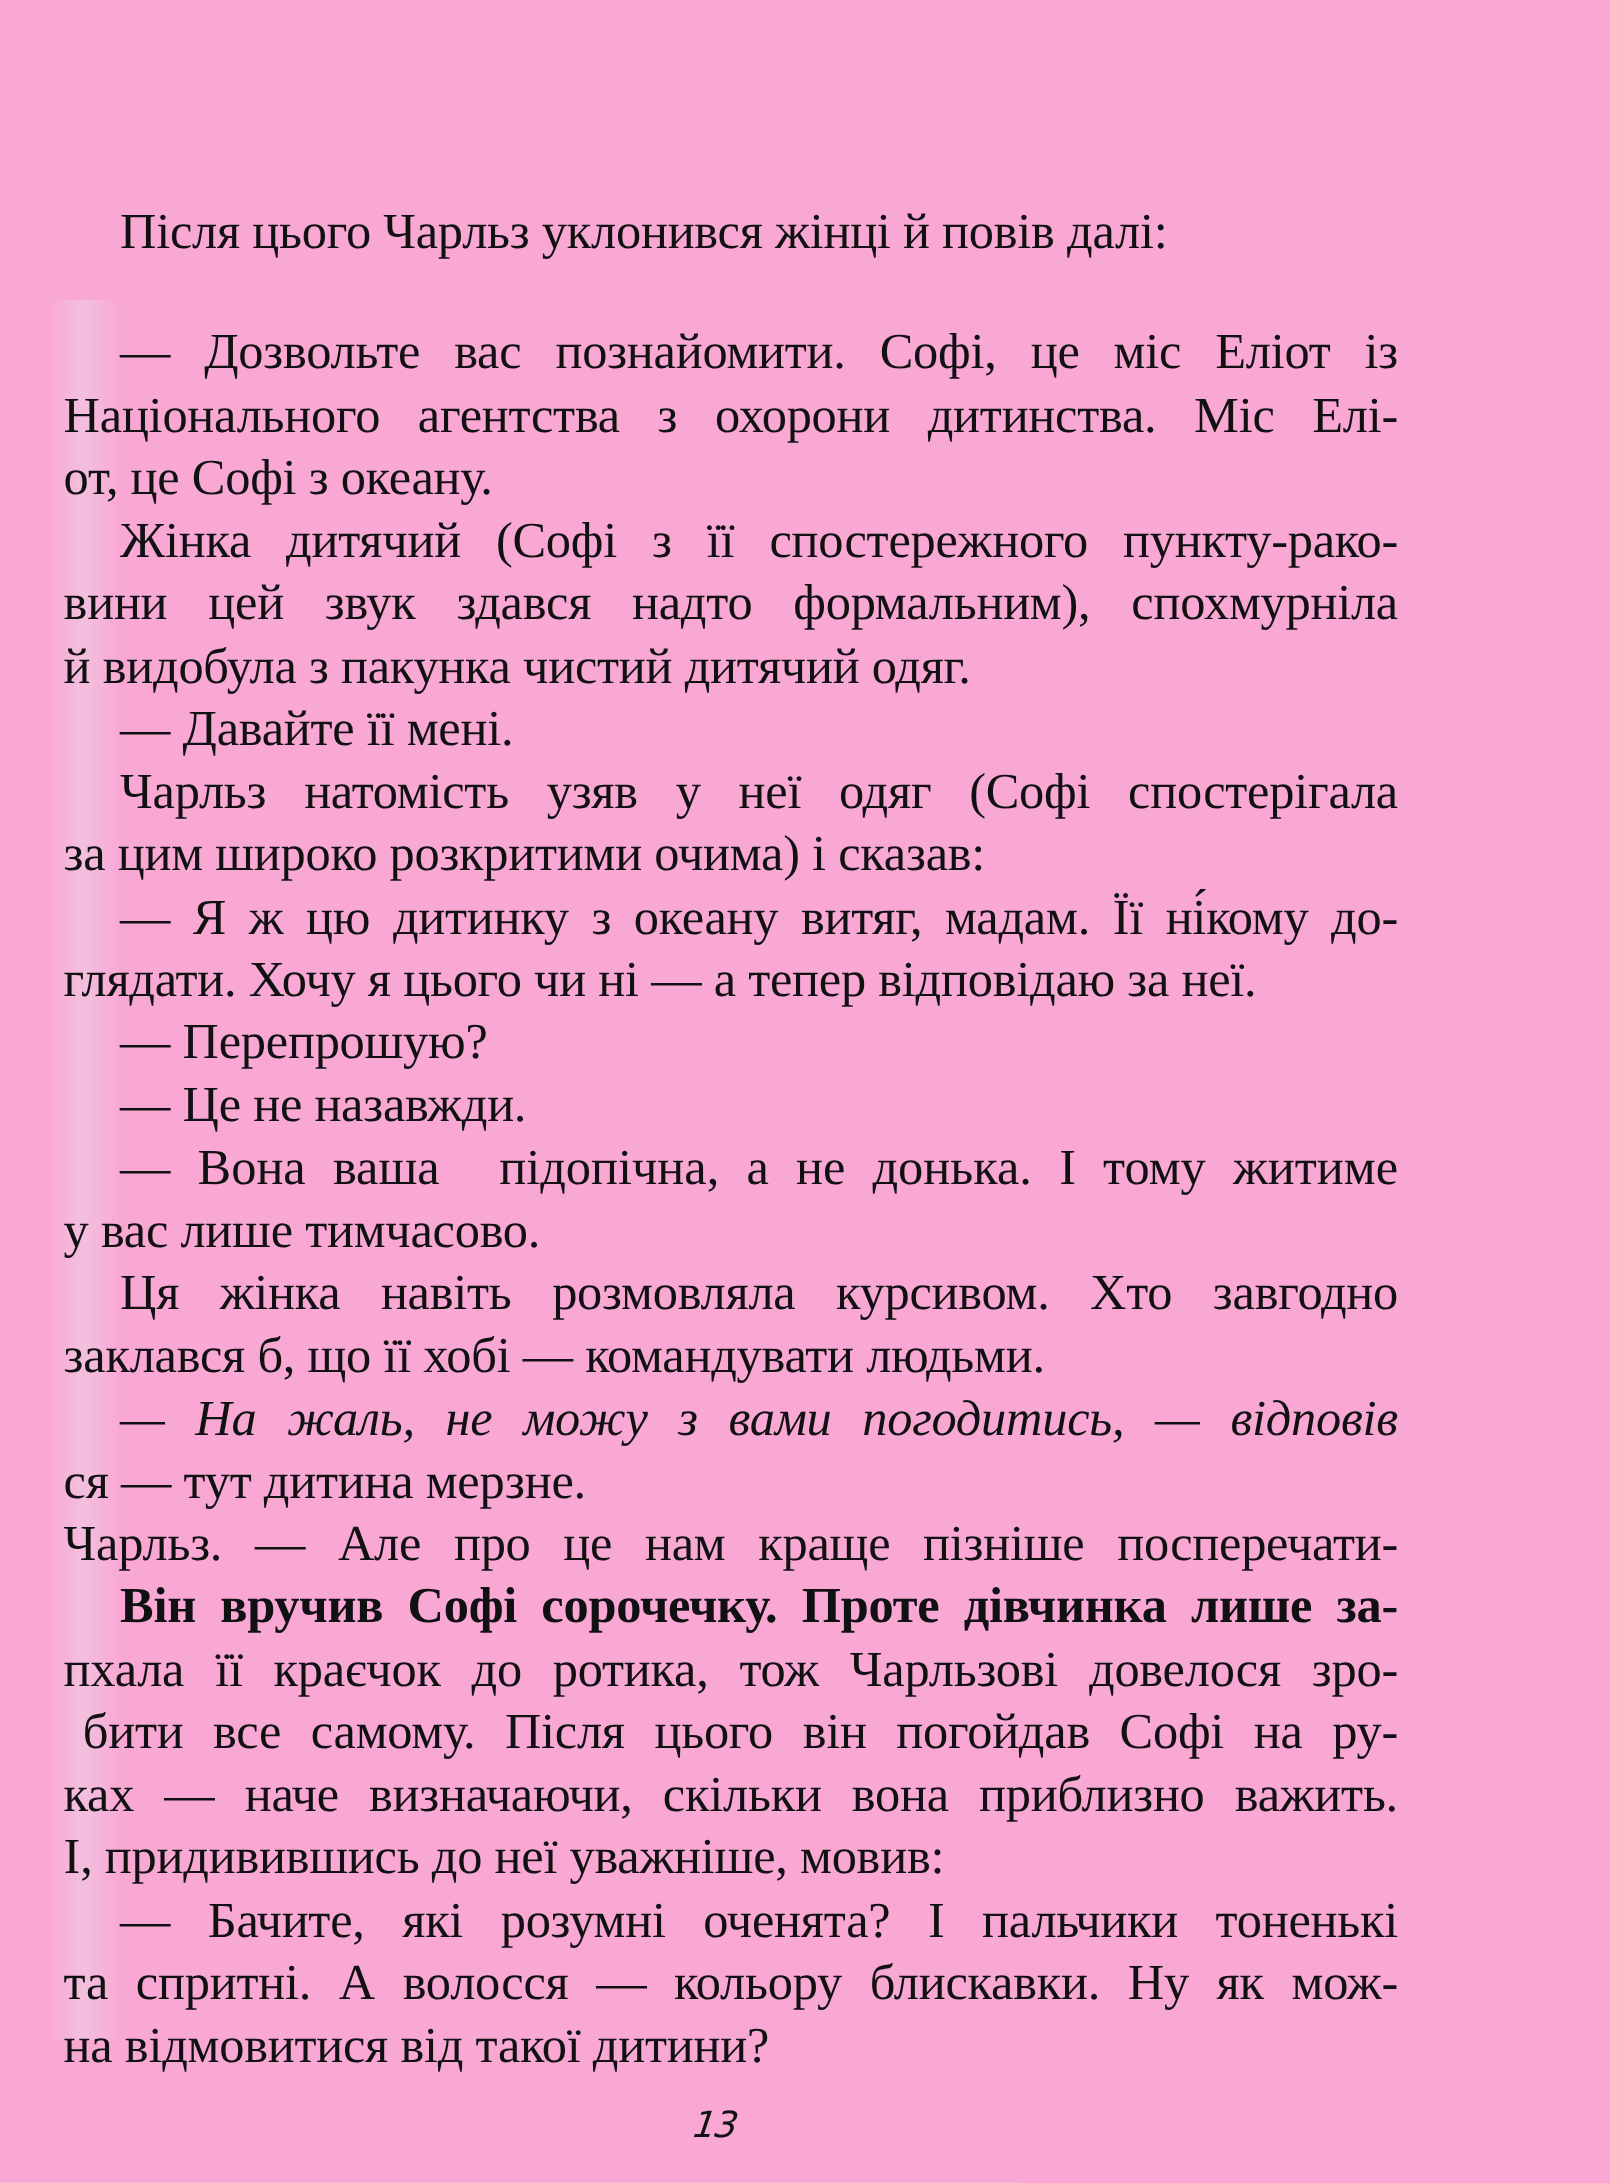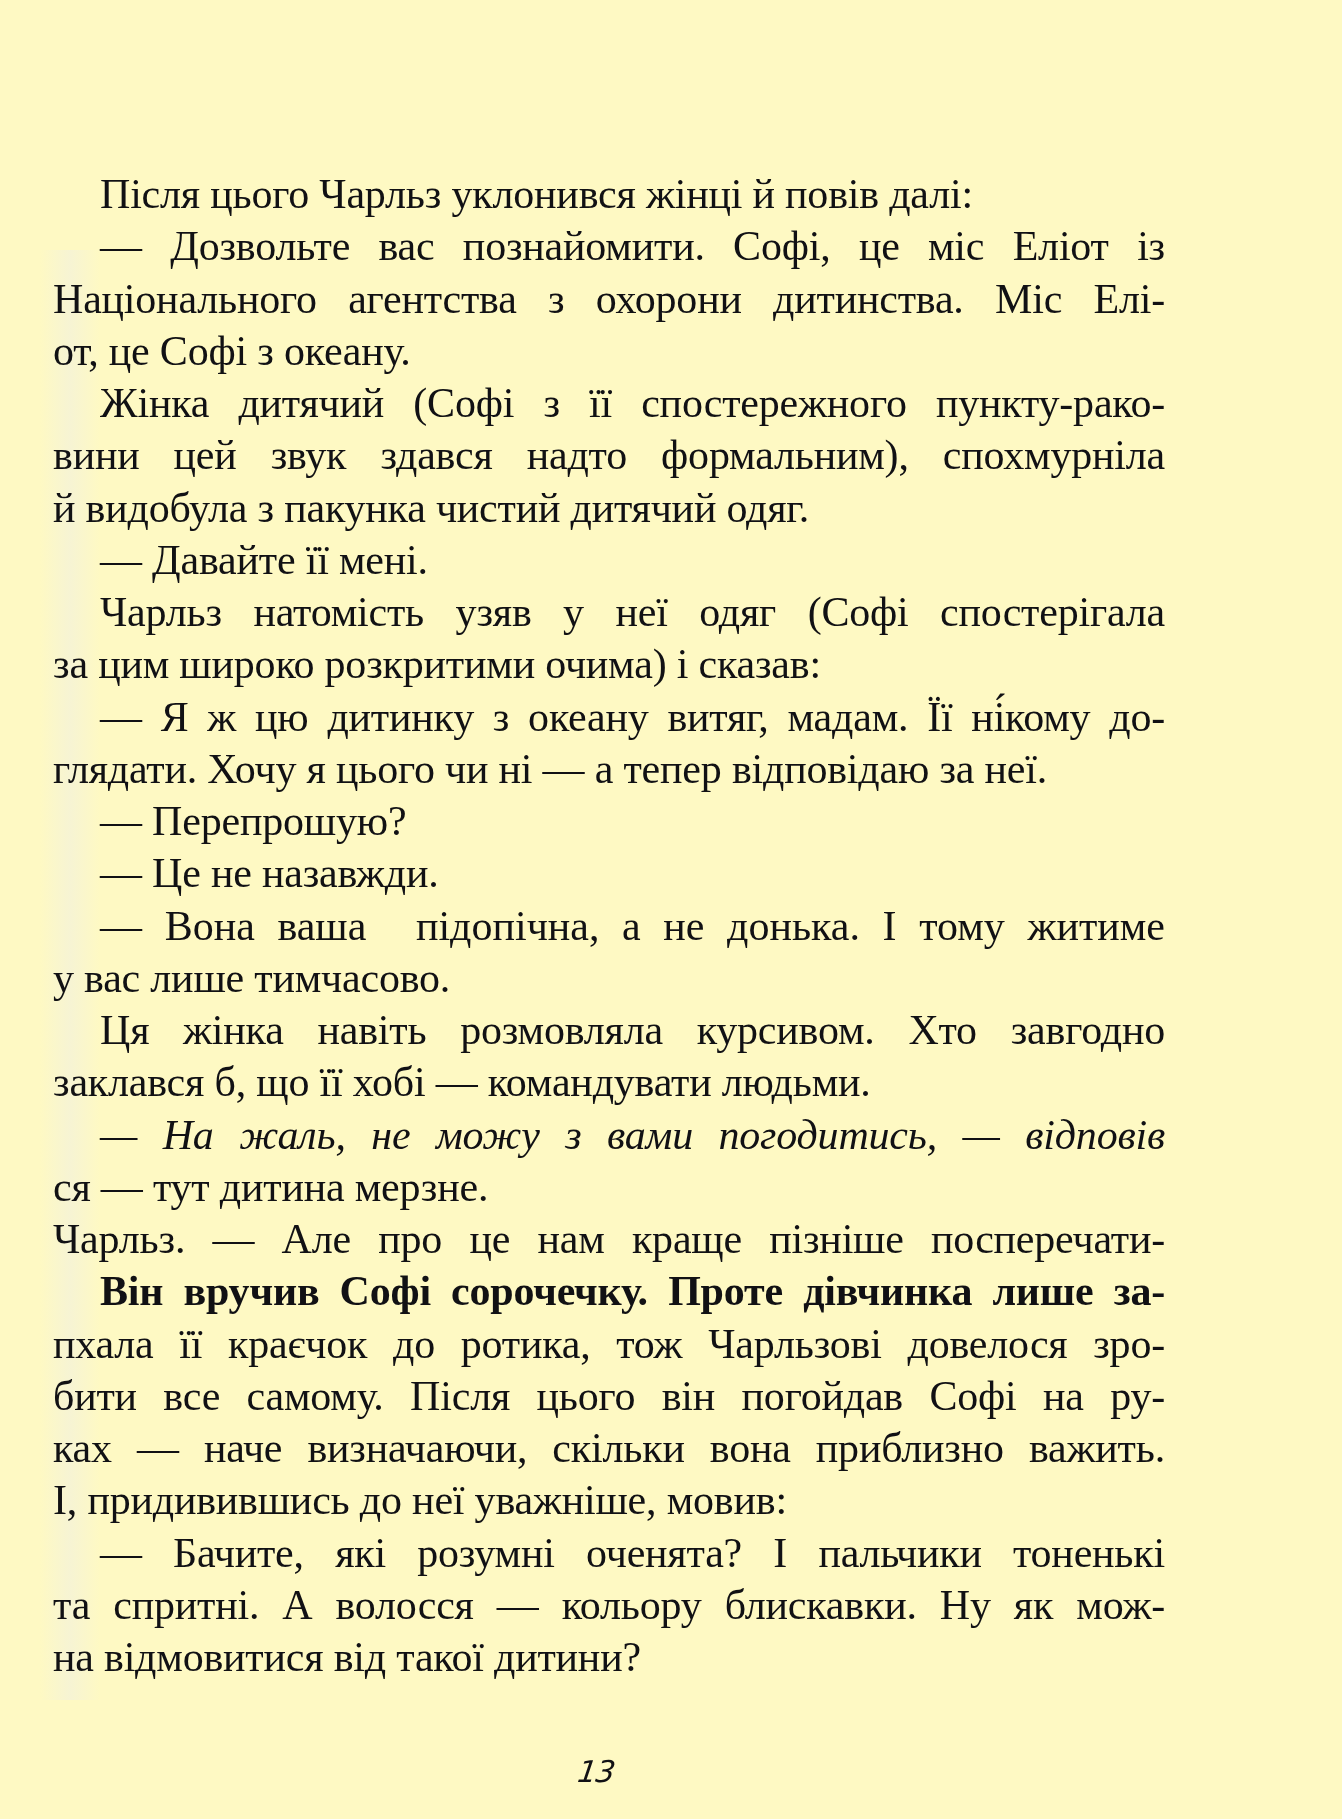--- a/index.html
+++ b/index.html
@@ -12,21 +12,21 @@
       height: 1819px;
       position: relative;
       overflow: hidden;
       background: #fefefe;
     }
     .page {
       position: absolute;
       left: 0; top: 0;
       width: 1342px;
       height: 1819px;
-      background: #fef9c3;
+      background: #f9a8d4;
     }
     .scan-smudge {
       position: absolute;
       left: 40px;
       top: 250px;
       width: 60px;
       height: 1450px;
       background: linear-gradient(90deg, rgba(230,232,240,0.0), rgba(232,234,242,0.35), rgba(230,232,240,0.0));
       pointer-events: none;
     }
@@ -75,21 +75,21 @@
     }
   </style>
 </head>
 <body>
 
 <div class="page">
   <div class="scan-smudge"></div>
 
   <div class="text-block">
     <span class="line indent last"><span>Після цього Чарльз уклонився жінці й повів далі:</span></span>
-    <span class="line indent" style="white-space: nowrap;"><span>— Дозвольте вас познайомити. Софі, це міс Еліот із</span></span>
+    <span class="line indent" style="white-space: nowrap; margin-top: 48px;"><span>— Дозвольте вас познайомити. Софі, це міс Еліот із</span></span>
     <span class="line" style="white-space: nowrap;"><span>Національного агентства з охорони дитинства. Міс Елі-</span></span>
     <span class="line last"><span>от, це Софі з океану.</span></span>
     <span class="line indent" style="white-space: nowrap;"><span>Жінка дитячий (Софі з її спостережного пункту-рако-</span></span>
     <span class="line" style="white-space: nowrap;"><span>вини цей звук здався надто формальним), спохмурніла</span></span>
     <span class="line last"><span>й видобула з пакунка чистий дитячий одяг.</span></span>
     <span class="line indent last"><span>— Давайте її мені.</span></span>
     <span class="line indent" style="white-space: nowrap;"><span>Чарльз натомість узяв у неї одяг (Софі спостерігала</span></span>
     <span class="line last"><span>за цим широко розкритими очима) і сказав:</span></span>
     <span class="line indent" style="white-space: nowrap;"><span>— Я ж цю дитинку з океану витяг, мадам. Її ні́кому до-</span></span>
     <span class="line last"><span>глядати. Хочу я цього чи ні — а тепер відповідаю за неї.</span></span>
@@ -97,21 +97,21 @@
     <span class="line indent last"><span>— Це не назавжди.</span></span>
     <span class="line indent" style="white-space: nowrap; letter-spacing: -0.000318878px;"><span>— Вона ваша </span><span class="italic">підопічна</span><span>, а не донька. І тому житиме</span></span>
     <span class="line last"><span>у вас лише тимчасово.</span></span>
     <span class="line indent" style="white-space: nowrap;"><span>Ця жінка навіть розмовляла курсивом. Хто завгодно</span></span>
     <span class="line last"><span>заклався б, що її хобі — командувати людьми.</span></span>
     <span class="line indent" style="white-space: nowrap; font-style: italic;"><span>— На жаль, не можу з вами погодитись, — відповів</span></span>
     <span class="line last"><span>ся — тут дитина мерзне.</span></span>
     <span class="line" style="white-space: nowrap;"><span>Чарльз. — Але про це нам краще пізніше посперечати-</span></span>
     <span class="line indent" style="white-space: nowrap; font-weight: bold;"><span>Він вручив Софі сорочечку. Проте дівчинка лише за-</span></span>
     <span class="line" style="white-space: nowrap;"><span>пхала її краєчок до ротика, тож Чарльзові довелося зро-</span></span>
-    <span class="line" style="white-space: nowrap;"><span>бити все самому. Після цього він погойдав Софі на ру-</span></span>
+    <span class="line" style="white-space: nowrap; margin-left: 16px;"><span>бити все самому. Після цього він погойдав Софі на ру-</span></span>
     <span class="line" style="white-space: nowrap;"><span>ках — наче визначаючи, скільки вона приблизно важить.</span></span>
     <span class="line last"><span>І, придивившись до неї уважніше, мовив:</span></span>
     <span class="line indent" style="white-space: nowrap;"><span>— Бачите, які розумні оченята? І пальчики тоненькі</span></span>
     <span class="line" style="white-space: nowrap;"><span>та спритні. А волосся — кольору блискавки. Ну як мож-</span></span>
     <span class="line last"><span>на відмовитися від такої дитини?</span></span>
   </div>
 
   <div class="page-number">13</div>
 </div>
 

